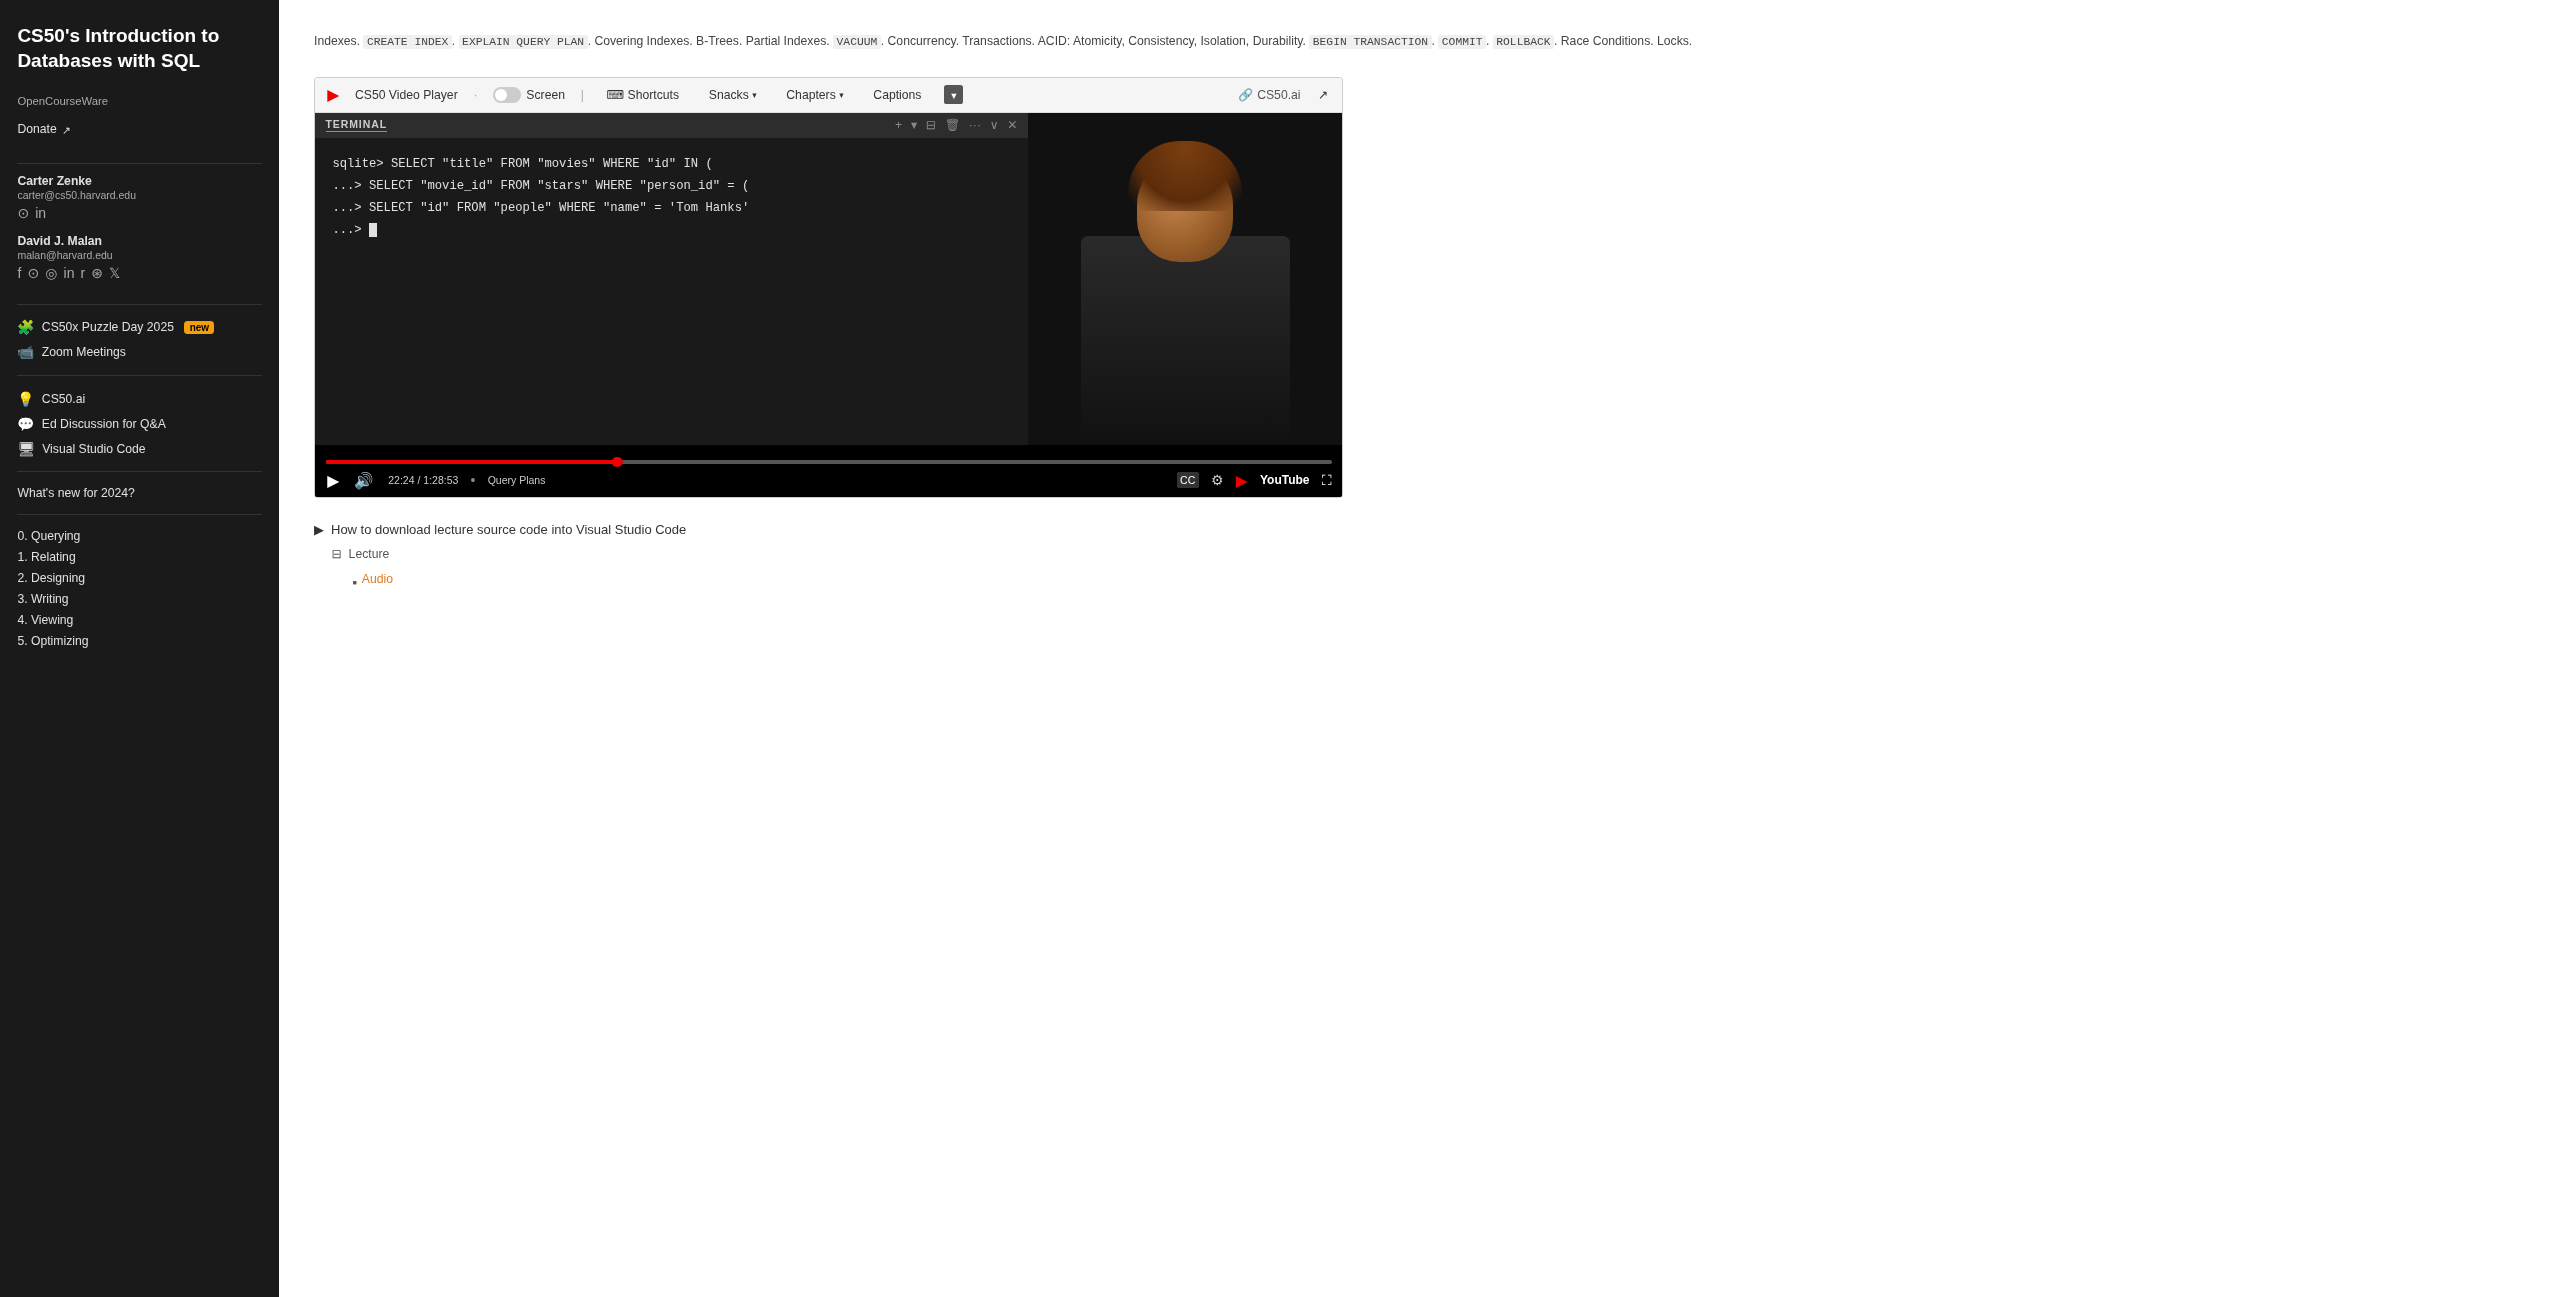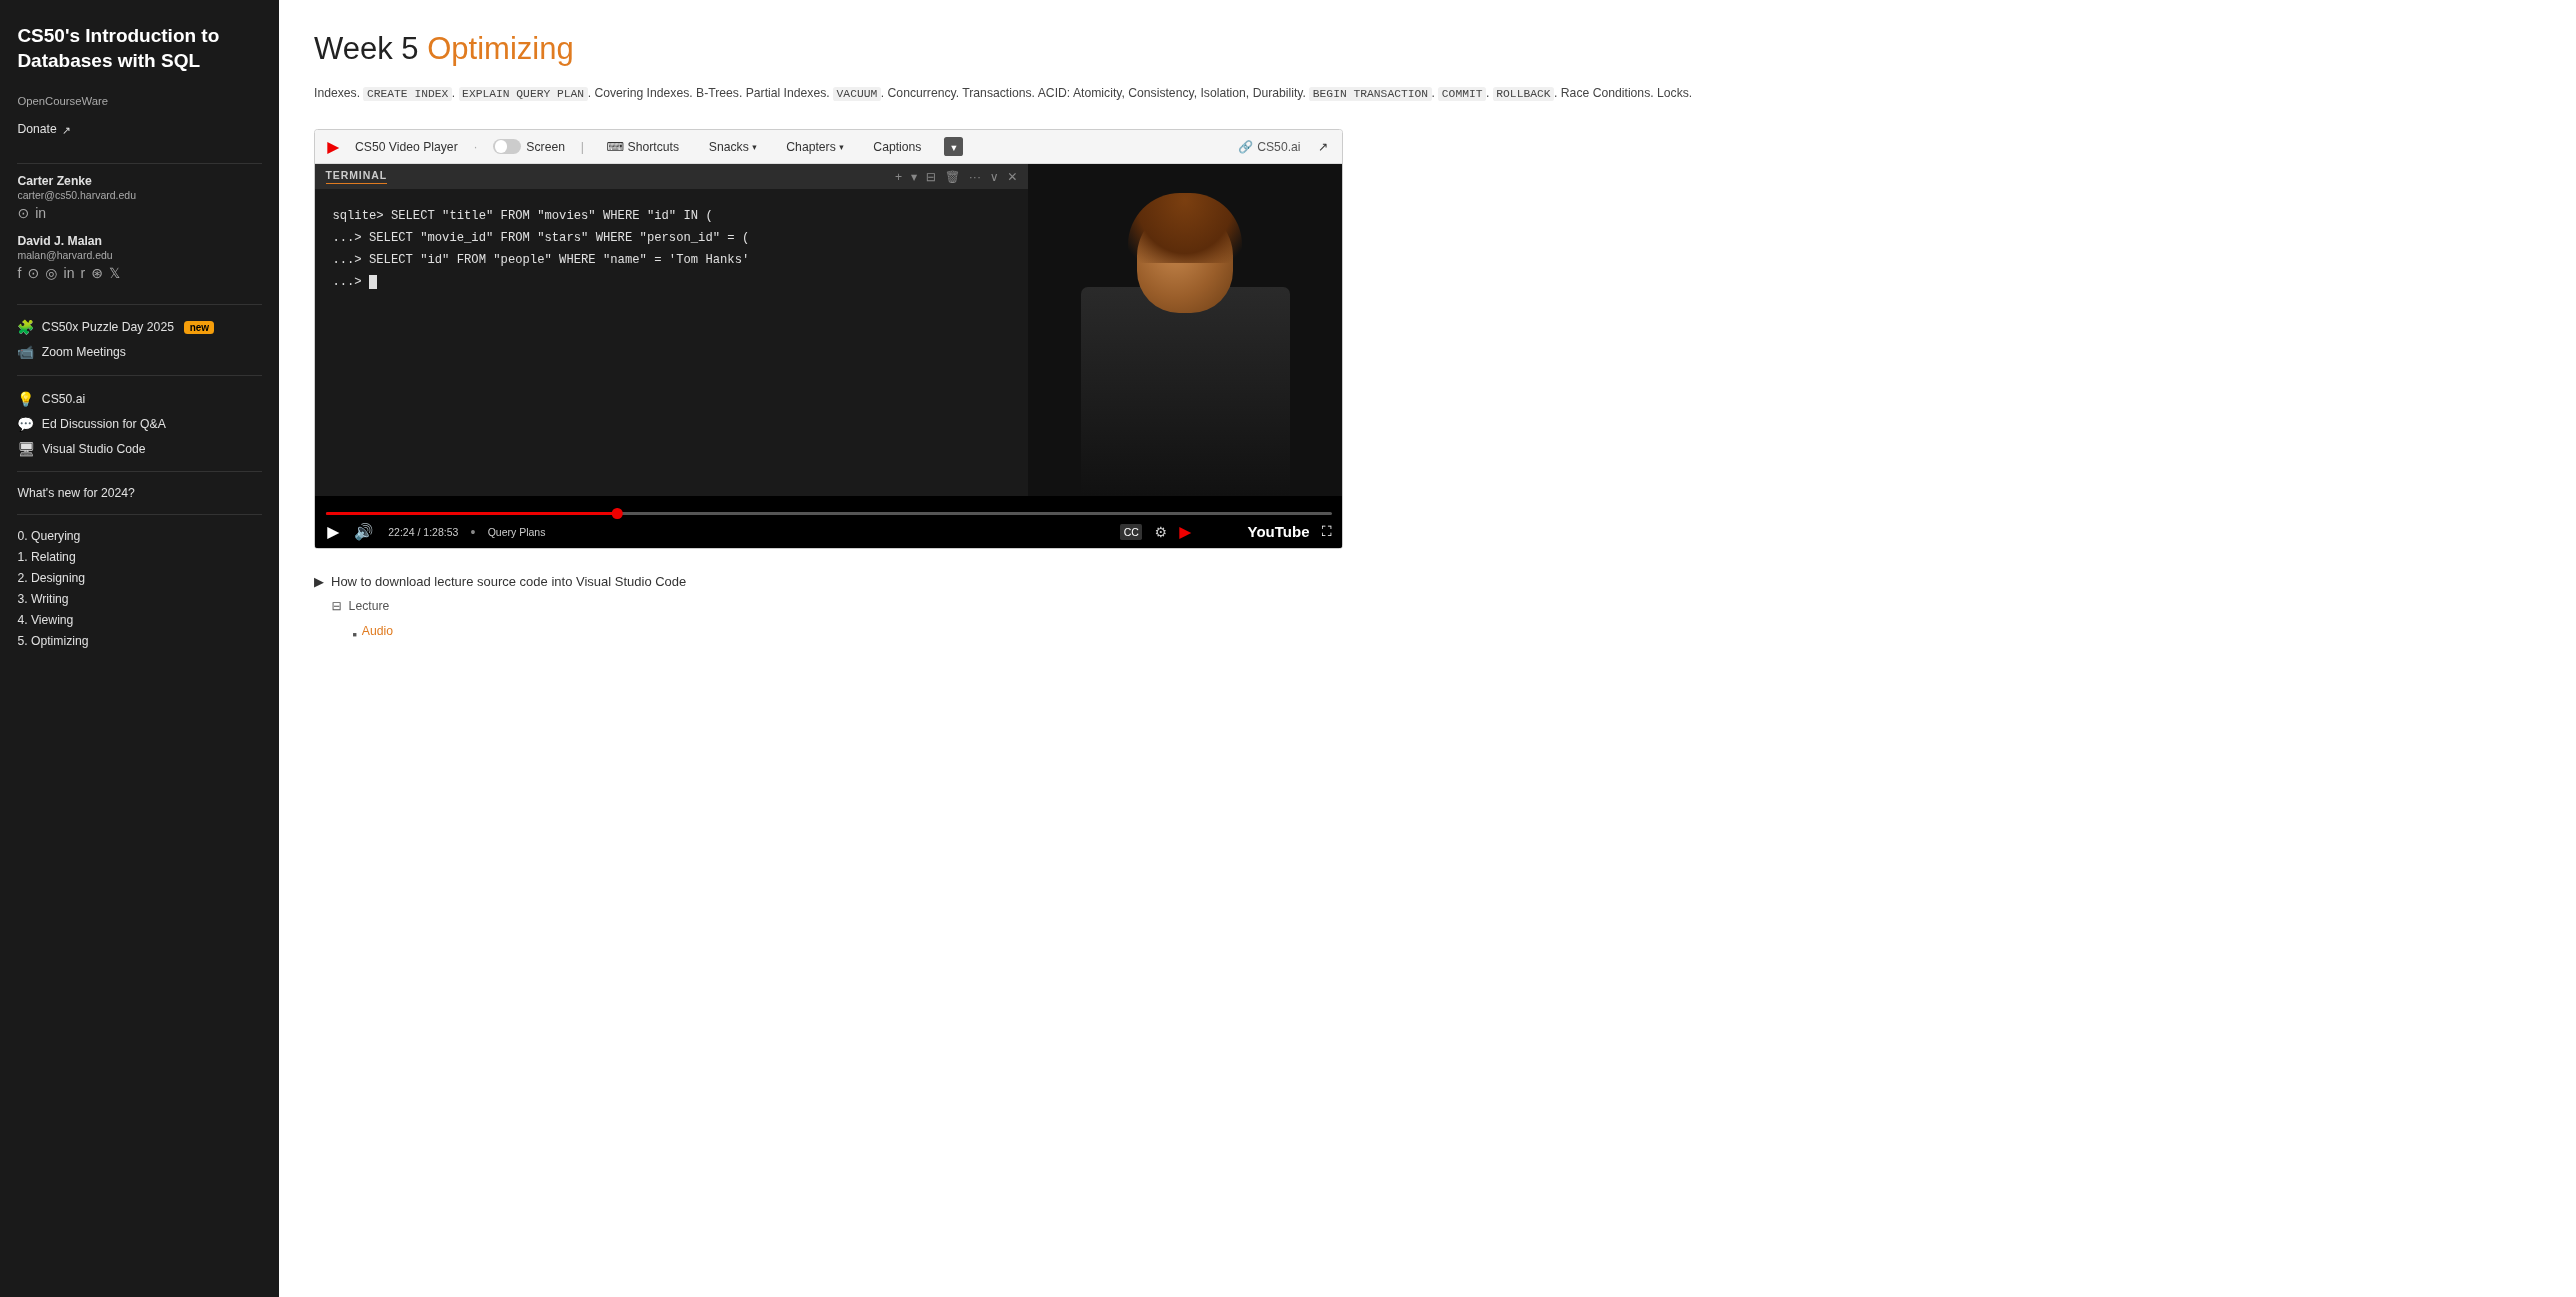--- a/index.html
+++ b/index.html
@@ -165,21 +165,21 @@
     .controls-row {
       display: flex; align-items: center; gap: 12.2px; color: #fff;
     }
     .ctrl-btn { background: none; border: none; cursor: pointer; color: #fff; font-size: 15.7px; padding: 1.7px; }
     .ctrl-time { font-size: 10.5px; color: #ccc; white-space: nowrap; }
     .ctrl-chapter { font-size: 10.5px; color: #ccc; }
     .ctrl-dot { color: #888; }
     .ctrl-spacer { flex: 1; }
     .ctrl-cc { font-size: 10.5px; background: #333; color: #fff; padding: 1.7px 3.5px; border-radius: 1.7px; cursor: pointer; }
     .ctrl-settings { font-size: 14px; cursor: pointer; color: #ccc; }
-    .ctrl-youtube { font-size: 15px; font-weight: 700; color: #fff; margin-left: 44px; }
+    .ctrl-youtube { font-size: 12px; font-weight: 700; color: #fff; }
     .ctrl-yt-logo { color: #e00; font-size: 15.7px; }
     .ctrl-fullscreen { font-size: 14px; cursor: pointer; color: #fff; }
 
     
     .download-section { margin-bottom: 14px; }
     .download-header {
       display: flex; align-items: center; gap: 7px;
       font-size: 13px; color: #333; cursor: pointer; font-weight: 500;
     }
     .lecture-section { margin-top: 10.5px; padding-left: 17.4px; }
@@ -265,24 +265,20 @@
 
   <div class="toc-item">0. Querying</div>
   <div class="toc-item">1. Relating</div>
   <div class="toc-item">2. Designing</div>
   <div class="toc-item">3. Writing</div>
   <div class="toc-item">4. Viewing</div>
   <div class="toc-item">5. Optimizing</div>
 </aside>
 
 <main id="main">
-  <h1 class="page-title">
-    <span class="week">Week 5</span>
-    <span class="subtitle">Optimizing</span>
-  </h1>
 
   <div class="topics-line">
     Indexes. <code>CREATE INDEX</code>. <code>EXPLAIN QUERY PLAN</code>. Covering Indexes. B-Trees. Partial Indexes. <code>VACUUM</code>. Concurrency. Transactions. ACID: Atomicity, Consistency,
     Isolation, Durability. <code>BEGIN TRANSACTION</code>. <code>COMMIT</code>. <code>ROLLBACK</code>. Race Conditions. Locks.
   </div>
 
   <div class="video-container">
 
     <div class="video-toolbar">
       <span class="vt-logo">▶</span>

